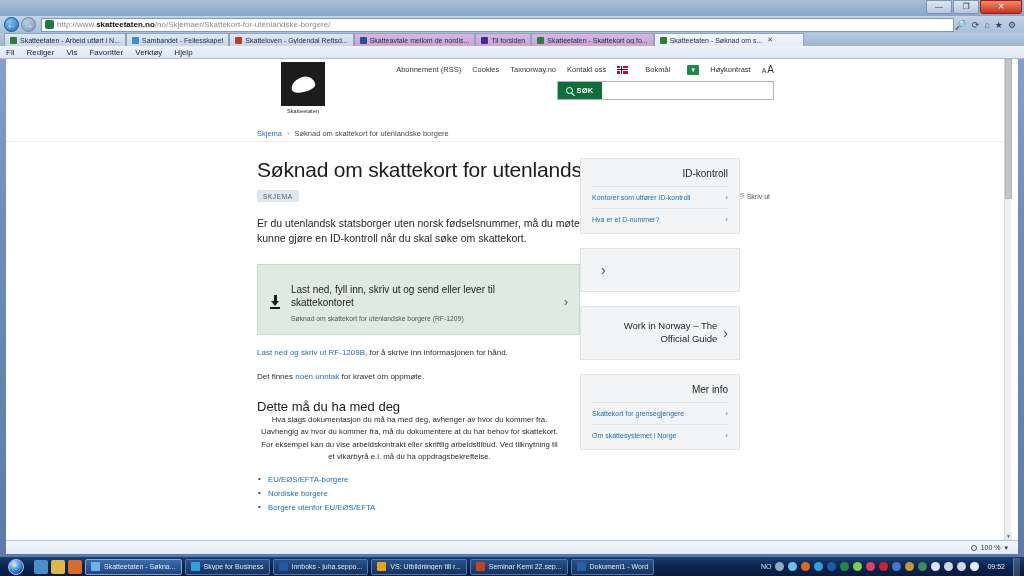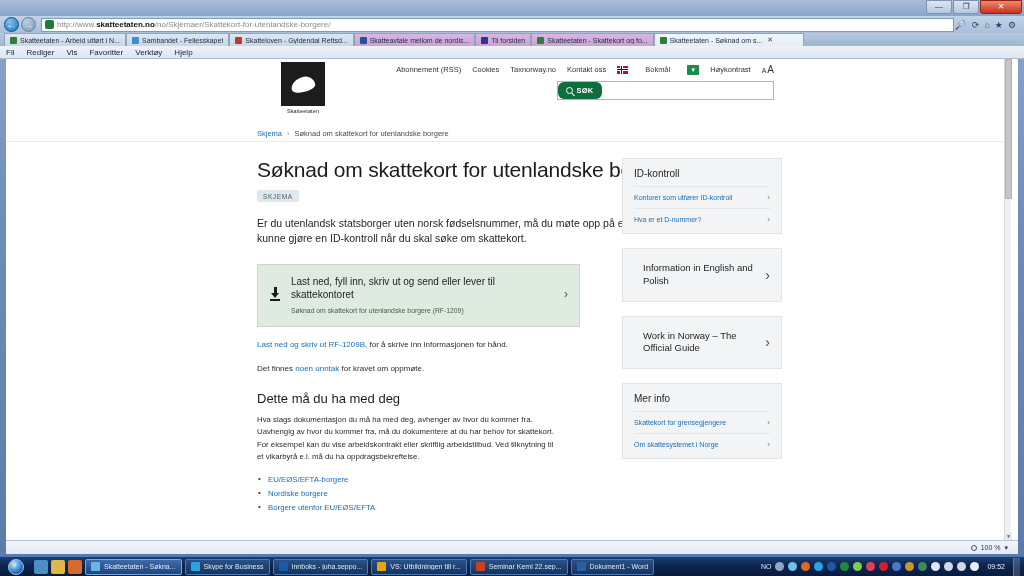--- a/index.html
+++ b/index.html
@@ -150,21 +150,21 @@
     width: 217px; height: 19px; display: flex;
     border: 1px solid #b4b4b4; background: #fff;
   }
   .searchbox input {
     flex: 1; border: 0; outline: 0; padding: 0 6px;
     font-size: 8px; color: #767676; font-family: "Liberation Sans", sans-serif;
   }
   .search-btn {
     width: 44px; background: #0f6e3c; color: #fff;
     display: flex; align-items: center; justify-content: center; gap: 3px;
-    font-size: 7.5px; font-weight: bold; letter-spacing: .3px; border-radius: 6px;
+    font-size: 7.5px; font-weight: bold; letter-spacing: .3px;
   }
   .mag { width: 7px; height: 7px; border: 1.3px solid #fff; border-radius: 50%; position: relative; }
   .mag::after { content:""; position:absolute; right:-3px; bottom:-2px; width:4px; height:1.3px; background:#fff; transform: rotate(45deg); }
 
   
   .main-nav {
     border-bottom: 1px solid #dcdcdc; height: 21px;
     display: flex; align-items: center; padding-left: 251px; gap: 18px;
     font-size: 9px; color: #1f1f1f;
   }
@@ -196,52 +196,52 @@
 
   .lead {
     width: 505px; margin-top: 14px; font-size: 10.5px; color: #262626; line-height: 1.45;
   }
   .lead a { color: #1a6fb5; text-decoration: none; }
 
   
   .dl-panel {
     width: 323px; margin-top: 17px; background: #dfeae1;
     border: 1px solid #c8d8cb; display: flex; align-items: center;
-    padding: 10px 8px 12px 10px; gap: 9px;
+    padding: 18px 8px 12px 10px; gap: 9px;
   }
   .dl-icon { width: 14px; flex: 0 0 auto; display: flex; justify-content: center; }
   .dl-arrow { position: relative; width: 10px; height: 14px; }
   .dl-arrow .shaft { position: absolute; left: 3.6px; top: 0; width: 3px; height: 7px; background: #1c1c1c; }
   .dl-arrow .head {
     position: absolute; left: 0.5px; top: 6px; width: 0; height: 0;
     border-left: 4.5px solid transparent; border-right: 4.5px solid transparent;
     border-top: 5px solid #1c1c1c;
   }
   .dl-arrow .base { position: absolute; left: 0; bottom: 0; width: 10px; height: 1.8px; background: #1c1c1c; }
   .dl-text { flex: 1; }
   .dl-title { font-size: 10px; color: #1e1e1e; line-height: 1.35; }
   .dl-sub { font-size: 6.8px; color: #4e5a50; margin-top: 5px; }
   .dl-chev { font-size: 12px; color: #4c5c50; flex: 0 0 auto; padding-right: 3px; }
 
   .para { width: 323px; font-size: 8px; color: #2b2b2b; margin-top: 12px; line-height: 1.5; }
   .para a { color: #1a6fb5; text-decoration: none; }
 
   h2.sub-head { margin-top: 16px; font-size: 13px; font-weight: normal; color: #1b1b1b; }
-  .body-para { width: 305px; margin-top: 8px; font-size: 7.8px; color: #2b2b2b; line-height: 1.62; }
+  .body-para { width: 305px; font-size: 7.8px; color: #2b2b2b; line-height: 1.62; text-align: center; }
   ul.linklist { margin-top: 11px; list-style: none; width: 305px; }
   ul.linklist li {
     font-size: 7.8px; color: #1a6fb5; margin-bottom: 5px;
     padding-left: 11px; position: relative;
   }
   ul.linklist li::before {
     content: "•"; position: absolute; left: 1px; top: -1px; color: #3b3b3b; font-size: 8px;
   }
 
   
-  .rail { position: absolute; left: 616px; top: 16px; width: 160px; }
+  .rail { position: absolute; left: 574px; top: 16px; width: 160px; text-align: right; }
   .rail-card {
     background: #f3f4f5; border: 1px solid #e2e4e6; margin-bottom: 14px;
     padding: 9px 11px 3px 11px;
   }
   .rail-card h3 {
     font-size: 10px; font-weight: normal; color: #1f1f1f; margin-bottom: 7px;
   }
   .rail-link {
     display: flex; align-items: center; justify-content: space-between;
     border-top: 1px solid #e3e5e7; padding: 6px 0 6px 0;
@@ -503,21 +503,20 @@
                 <span>Kontorer som utfører ID-kontroll</span>
                 <span class="chev">›</span>
               </div>
               <div class="rail-link">
                 <span>Hva er et D-nummer?</span>
                 <span class="chev">›</span>
               </div>
             </div>
 
             <div class="rail-big">
-              <span class="rb-text">Information in English and Polish</span>
               <span class="chev">›</span>
             </div>
 
             <div class="rail-big">
               <span class="rb-text">Work in Norway – The Official Guide</span>
               <span class="chev">›</span>
             </div>
 
             <div class="rail-card">
               <h3>Mer info</h3>

